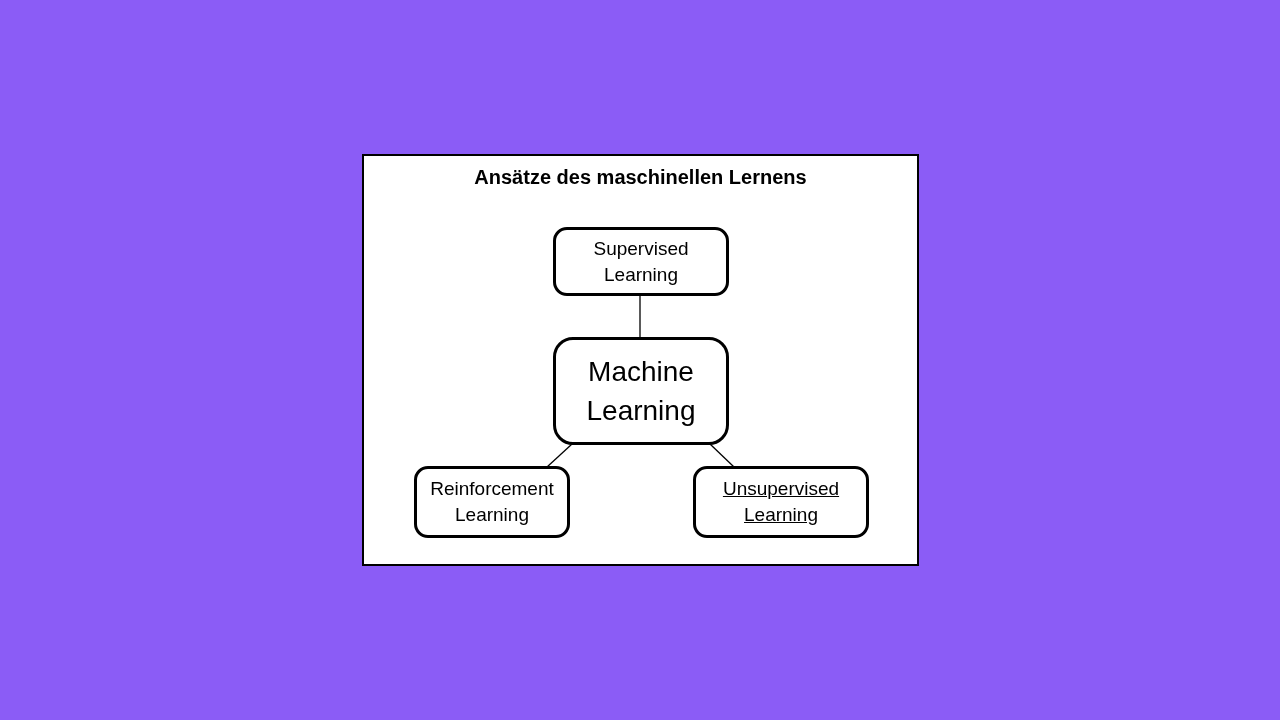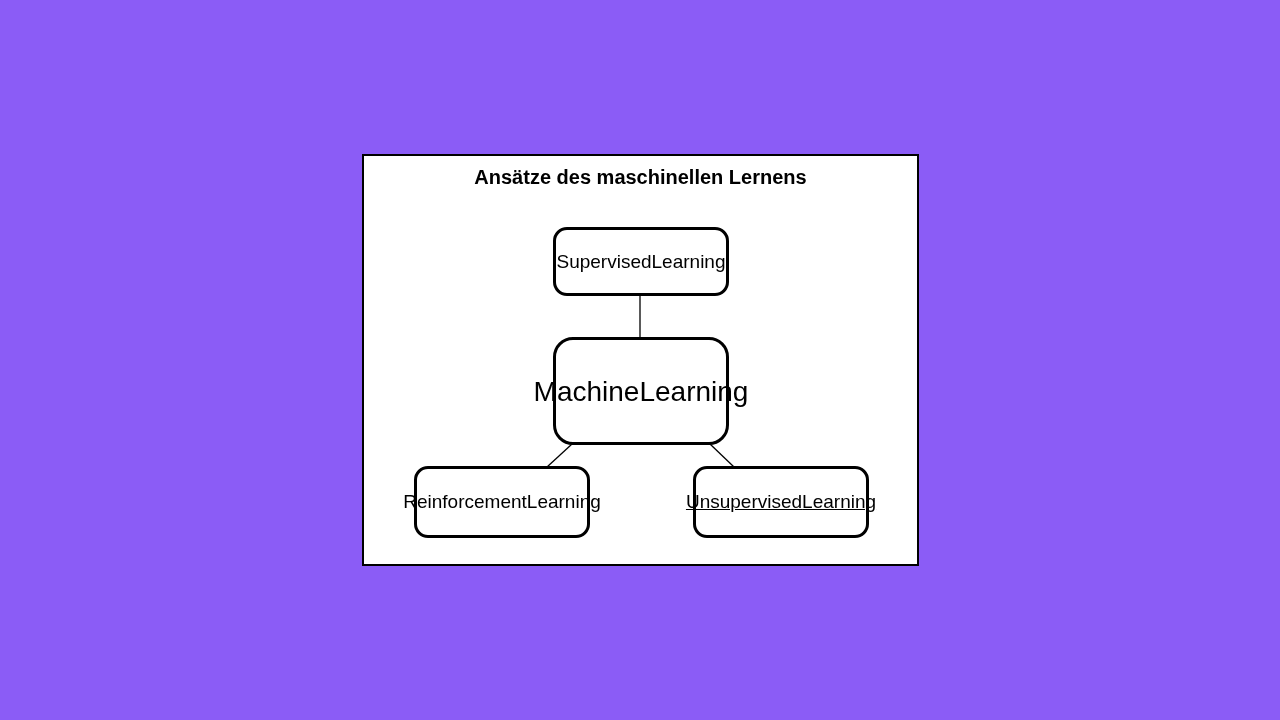--- a/index.html
+++ b/index.html
@@ -47,32 +47,32 @@
     width: 1280px;
     height: 720px;
   }
   .node {
     position: absolute;
     box-sizing: border-box;
     border: 3px solid #000000;
     border-radius: 14px;
     background: #ffffff;
     display: flex;
-    flex-direction: row;
+    flex-direction: column;
     align-items: center;
     justify-content: center;
     text-align: center;
     font-size: 19px;
     line-height: 26px;
   }
   .node span { display: block; white-space: nowrap; }
   .node-supervised   { left: 553px; top: 227px; width: 176px; height: 69px; }
   .node-machine      { left: 553px; top: 337px; width: 176px; height: 108px;
                        font-size: 28px; line-height: 39px; border-radius: 20px; }
-  .node-reinforcement{ left: 414px; top: 466px; width: 176px; height: 72px; }
+  .node-reinforcement{ left: 414px; top: 466px; width: 156px; height: 72px; }
   .node-unsupervised { left: 693px; top: 466px; width: 176px; height: 72px; text-decoration: underline; }
 </style>
 </head>
 <body>
 
 <div class="stage">
 
   <div class="frame"></div>
 
   <div class="title">Ansätze des maschinellen Lernens</div>

